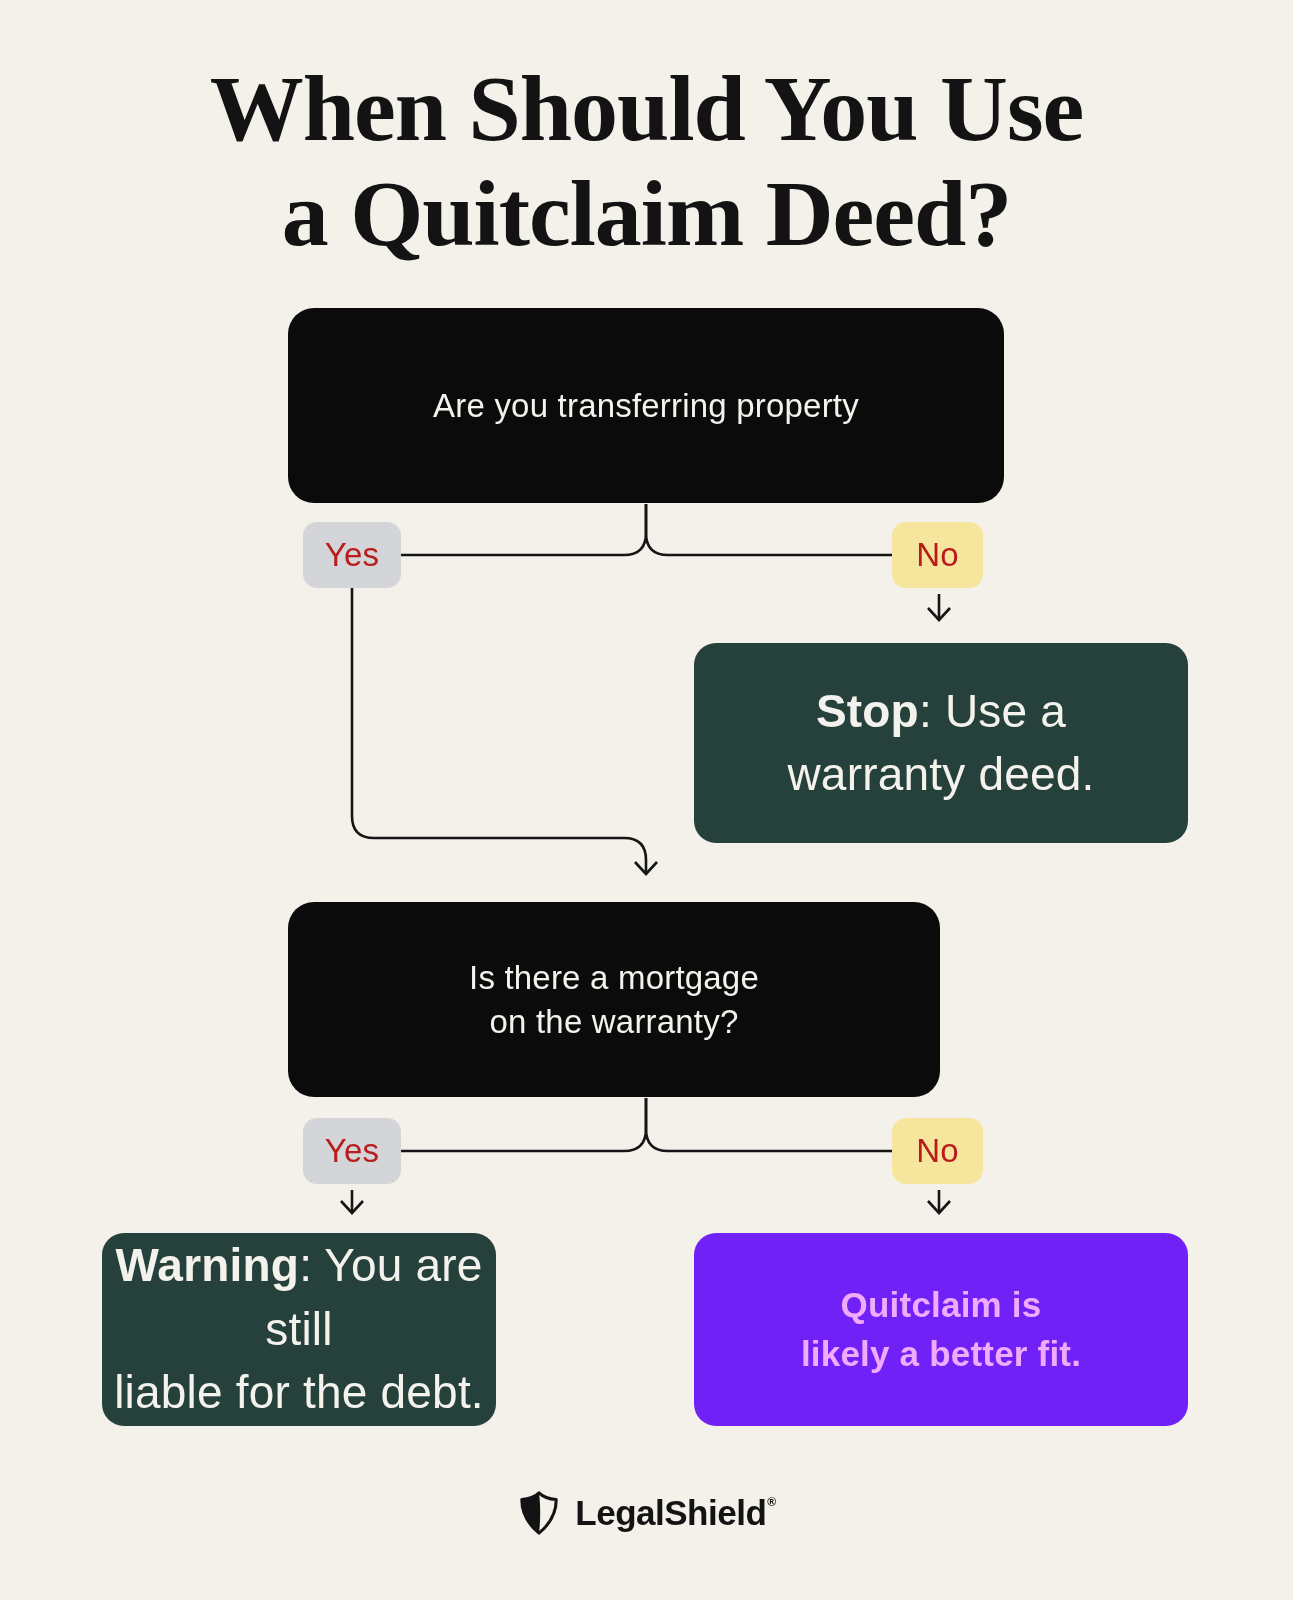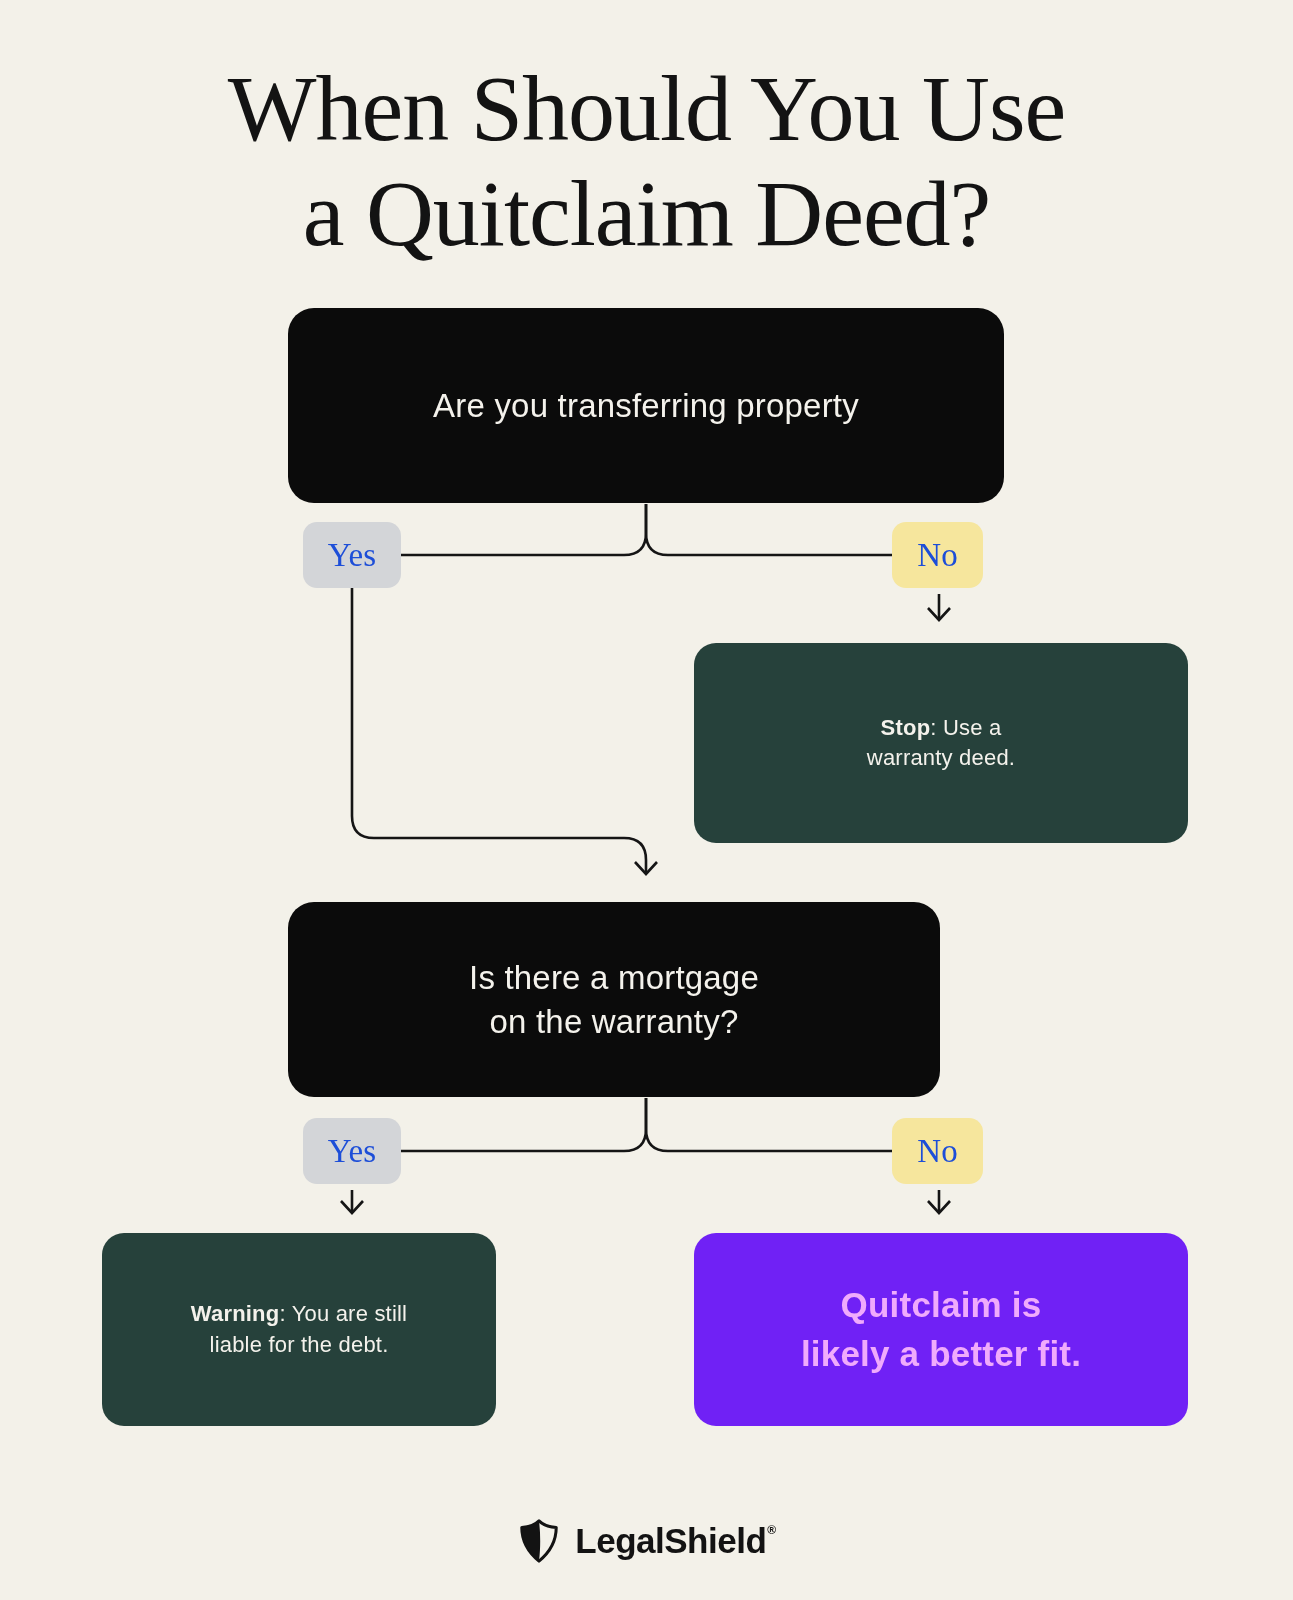--- a/index.html
+++ b/index.html
@@ -11,60 +11,60 @@
   .canvas{
     position:relative;width:1293px;height:1600px;margin:0 auto;
     background:var(--background);
     font-family:"Liberation Sans",sans-serif;
     overflow:hidden;
   }
   .title{
     position:absolute;left:0;right:0;top:56px;
     text-align:center;
     font-family:"Liberation Serif","DejaVu Serif",serif;
-    font-weight:400;
+    font-weight:700;
     font-size:94px;line-height:1.12;letter-spacing:-1px;
     color:var(--text-dark);
   }
   .connectors{position:absolute;left:0;top:0;width:1293px;height:1600px;pointer-events:none;}
   .connectors path,.connectors polyline{fill:none;stroke:var(--line);stroke-width:2.6px;}
   .node{
     position:absolute;display:flex;align-items:center;justify-content:center;
     text-align:center;
   }
   .node p{width:100%;}
   .q-box{
     background:var(--box-dark);color:var(--text-light);
     border-radius:26px;font-size:33px;line-height:1.32;letter-spacing:.2px;
   }
   .q1{left:288px;top:308px;width:716px;height:195px;}
   .q2{left:288px;top:902px;width:652px;height:195px;}
   .branch-label{
-    border-radius:14px;font-size:33px;color:#1d4ed8;letter-spacing:.2px;font-family:Liberation Serif, serif;
+    border-radius:14px;font-size:33px;color:#b91c1c;letter-spacing:.2px;
   }
   .yes{background:var(--label-yes-bg);}
   .no{background:var(--label-no-bg);}
   .yes1{left:303px;top:522px;width:98px;height:66px;}
   .no1 {left:892px;top:522px;width:91px;height:66px;}
   .yes2{left:303px;top:1118px;width:98px;height:66px;}
   .no2 {left:892px;top:1118px;width:91px;height:66px;}
   .result-green{
     background:var(--box-green);color:var(--text-light);
-    border-radius:22px;font-size:22px;line-height:1.38;letter-spacing:.2px;
+    border-radius:22px;font-size:46px;line-height:1.38;letter-spacing:.2px;
   }
   .result-purple{
     background:var(--box-purple);color:#f0abfc;
     border-radius:22px;font-size:35px;line-height:1.38;font-weight:700;letter-spacing:.2px;
   }
   .stop-box{left:694px;top:643px;width:494px;height:200px;}
   .warning-box{left:102px;top:1233px;width:394px;height:193px;}
   .quitclaim-box{left:694px;top:1233px;width:494px;height:193px;}
   .footer{
     position:absolute;left:0;right:0;top:1488px;
-    display:flex;align-items:center;justify-content:center;gap:15px;margin-top:28px;
+    display:flex;align-items:center;justify-content:center;gap:15px;
   }
   .brand{
     font-size:35px;font-weight:700;letter-spacing:-.5px;color:var(--text-dark);
     display:flex;align-items:flex-start;
   }
   .reg{font-size:12px;font-weight:700;position:relative;top:2px;left:1px;}
   b{font-weight:700;}
 </style>
 </head>
 <body>

